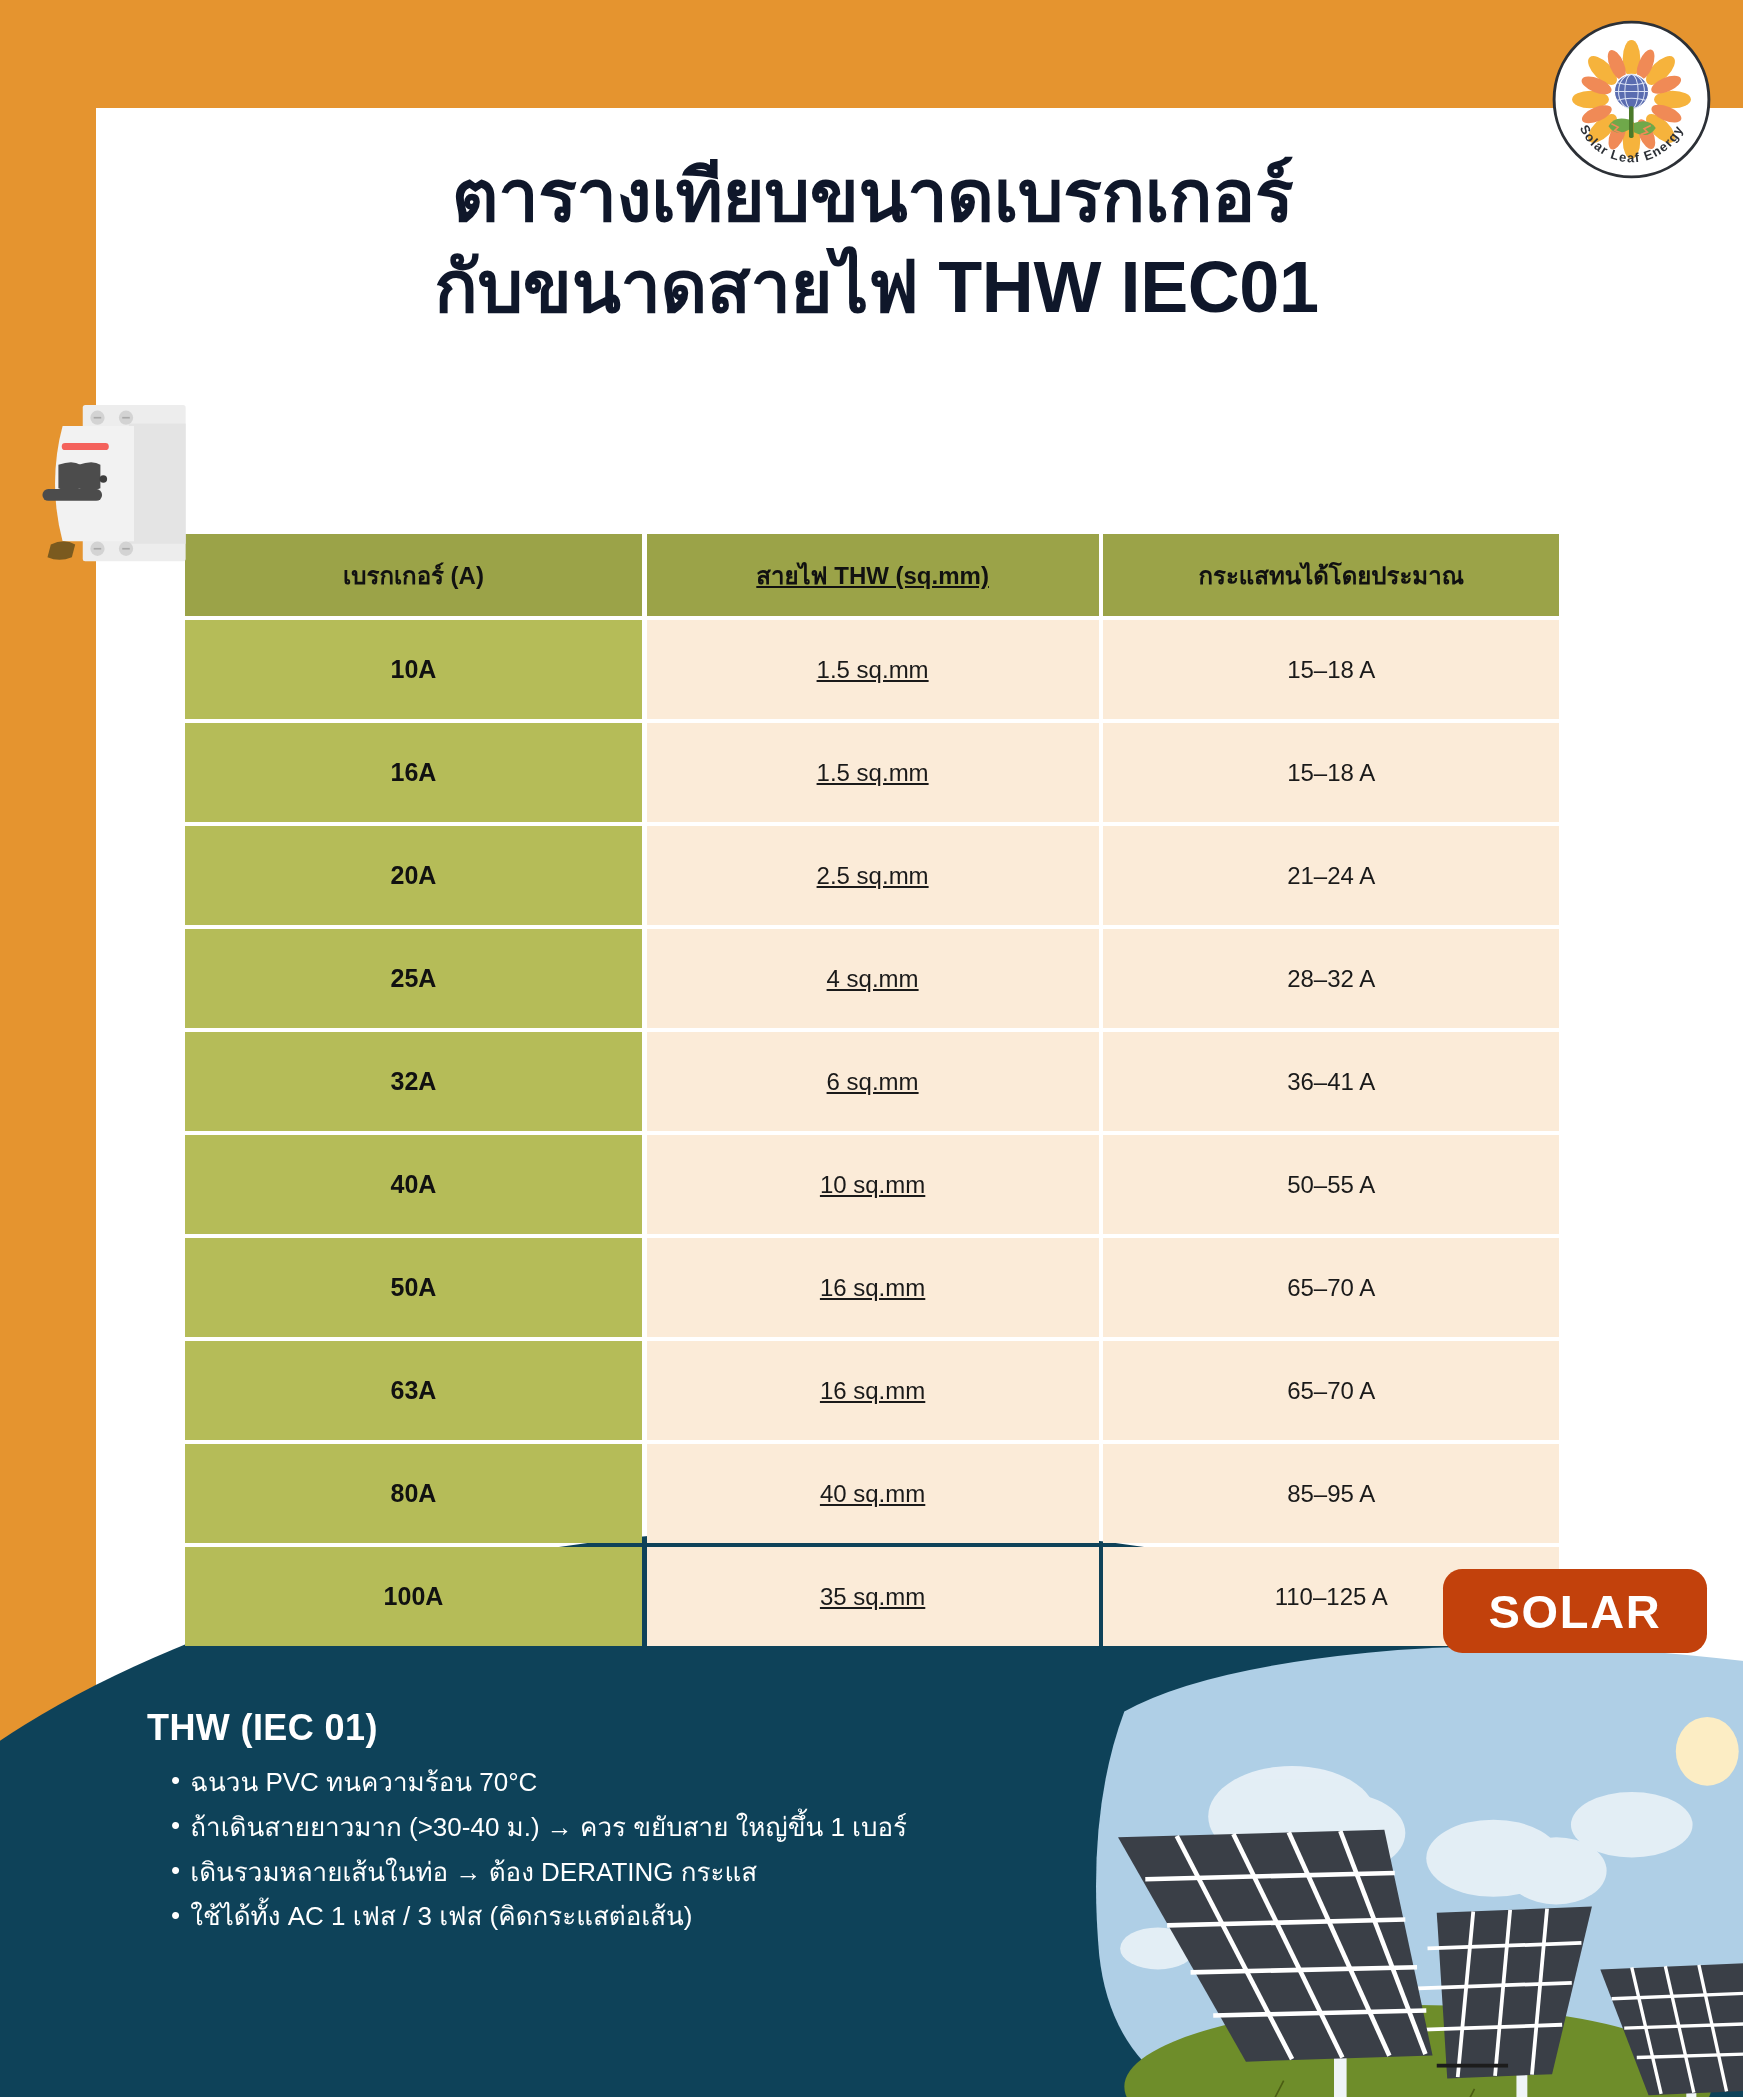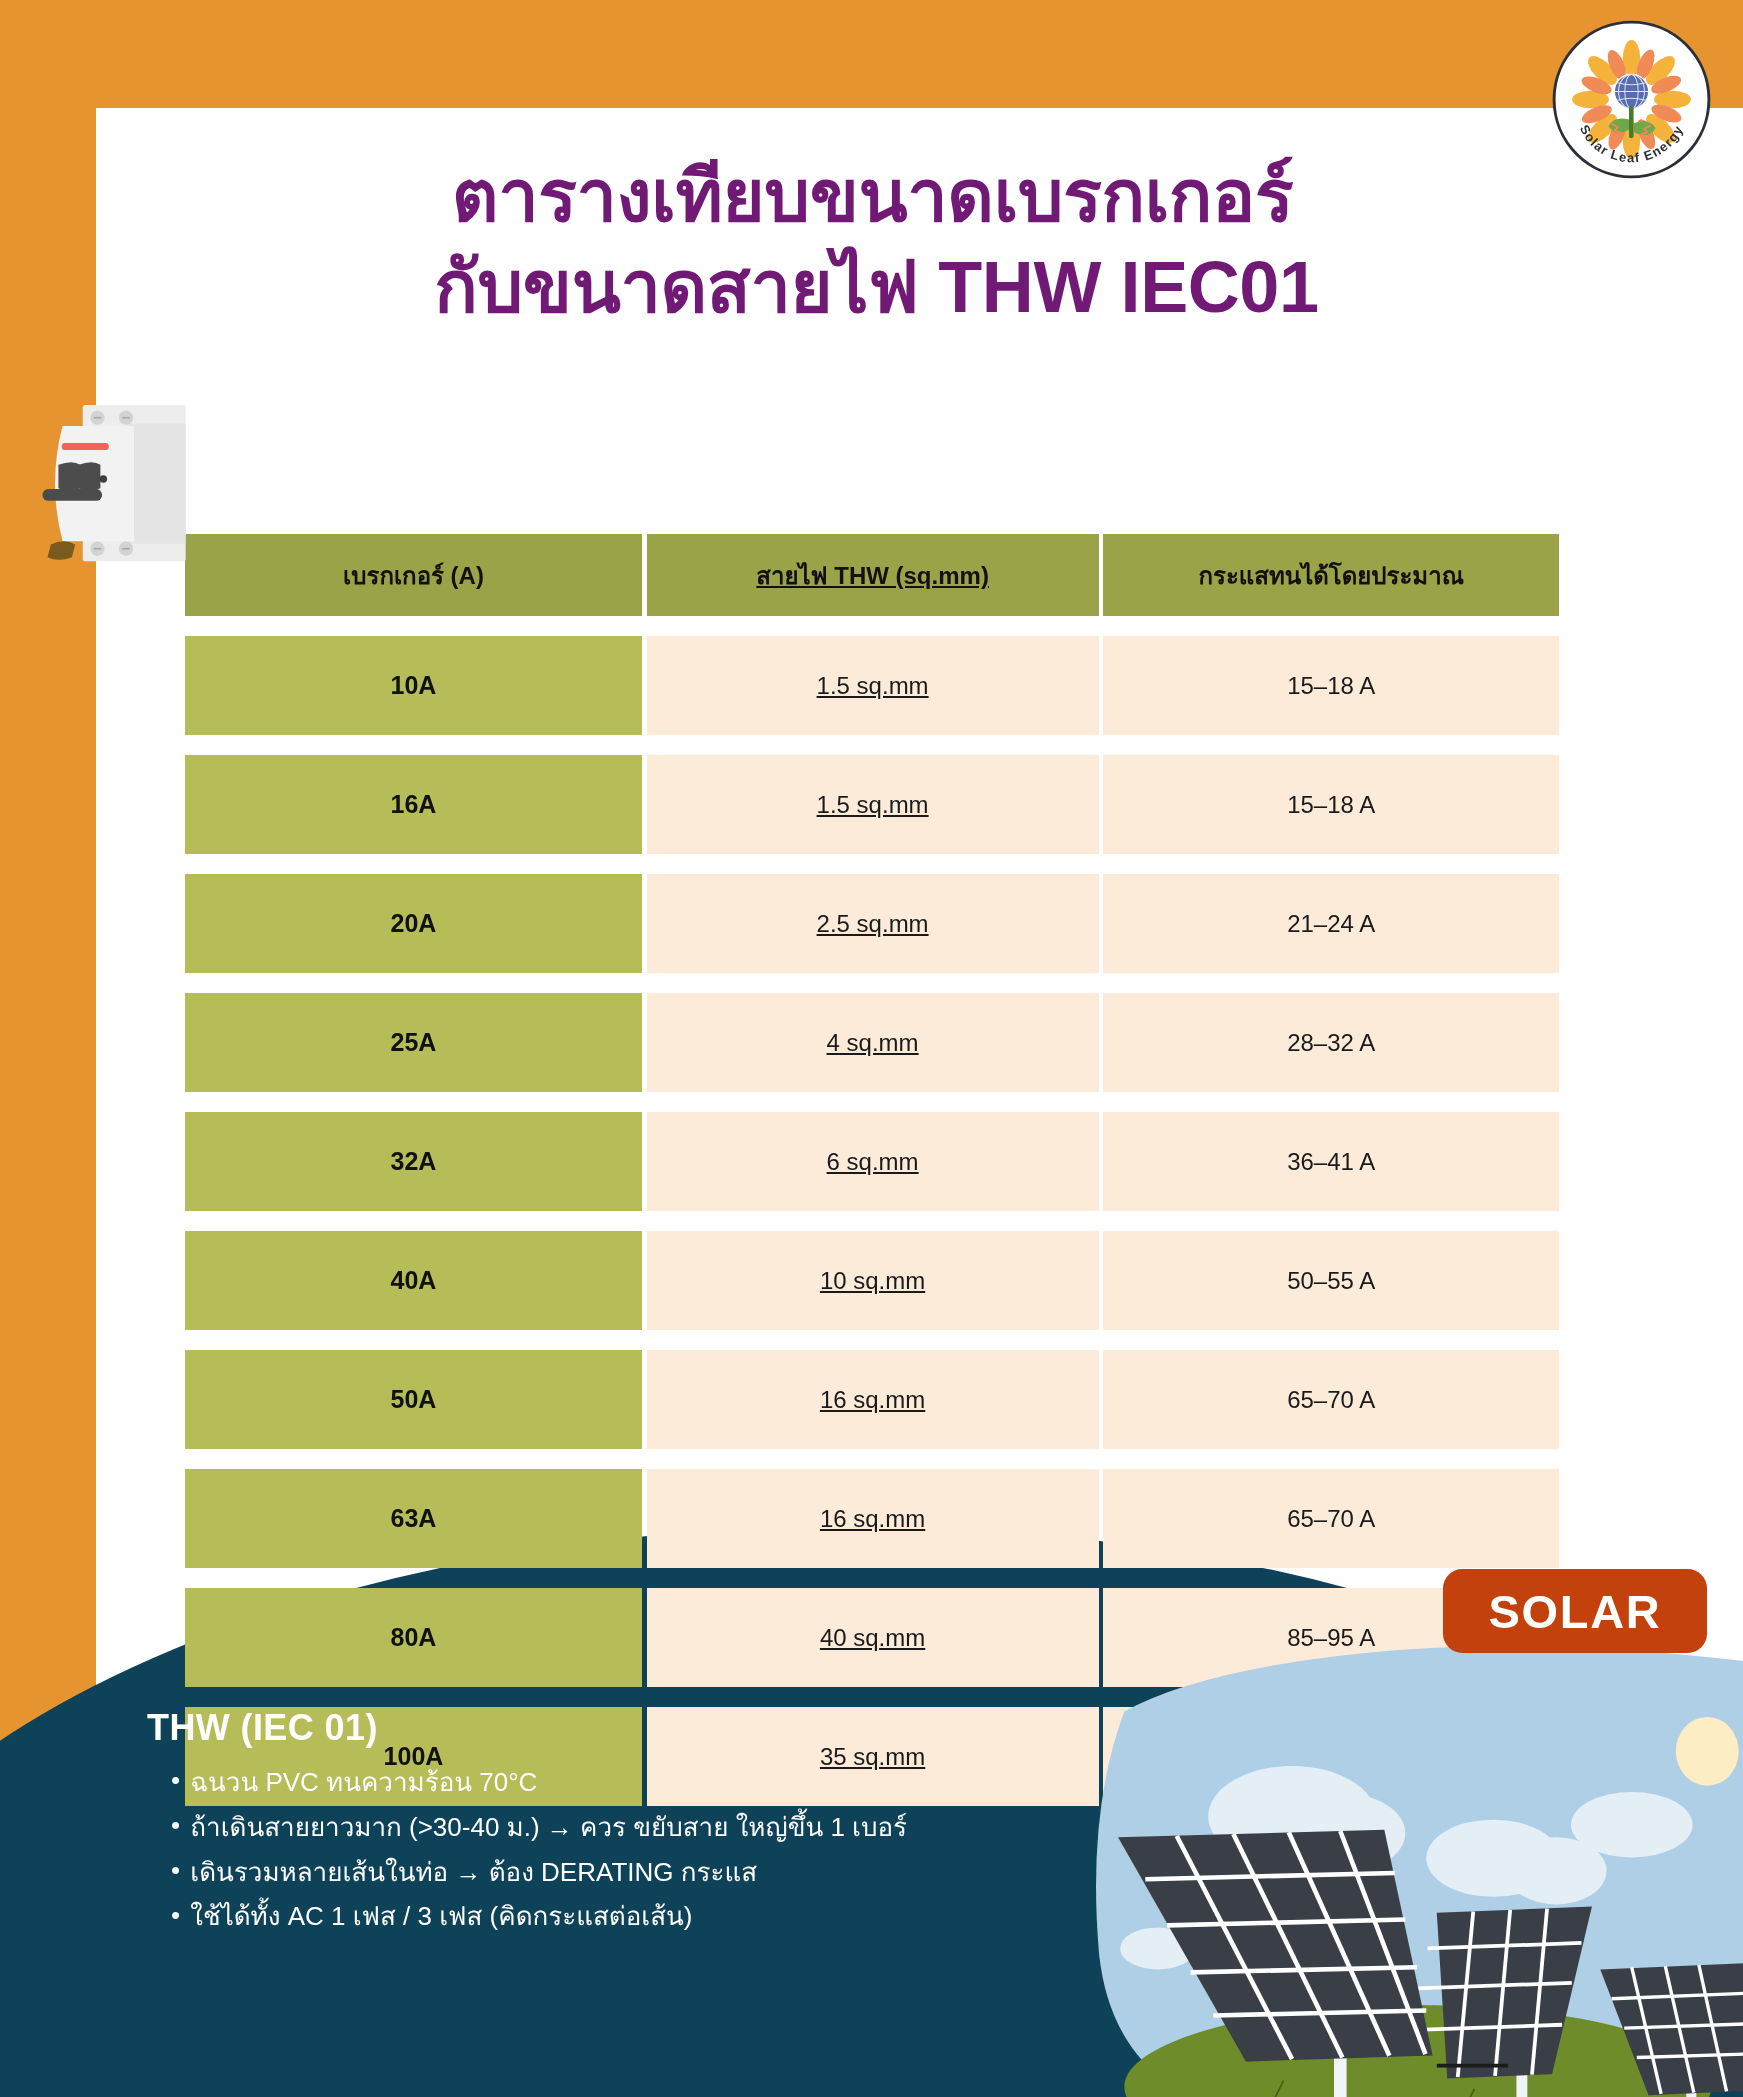--- a/index.html
+++ b/index.html
@@ -63,21 +63,21 @@
 
   
   .heading {
     position: absolute;
     left: 235px;
     top: 151px;
     width: 1300px;
     z-index: 20;
   }
   .heading-line {
-    color: #701a75;
+    color: #0f172a;
     font-weight: 700;
     font-size: 72px;
     line-height: 1.26;
     letter-spacing: -0.4px;
     white-space: nowrap;
   }
   .heading-line-1 { text-align: center; padding-right: 25px; }
   .heading-line-2 { text-align: center; padding-right: 17px; }
 
   
@@ -95,21 +95,21 @@
   .table-wrap {
     position: absolute;
     left: 185px;
     top: 534px;
     width: 1375px;
     z-index: 15;
   }
   .t-row {
     display: flex;
     width: 100%;
-    margin-bottom: 20px;
+    margin-bottom: 4px;
   }
   .t-row:last-child { margin-bottom: 0; }
   .t-cell {
     display: flex;
     align-items: center;
     justify-content: center;
     text-align: center;
   }
   .c1 { width: 457px; margin-right: 4.6px; }
   .c2 { width: 452px; margin-right: 4.6px; text-decoration: underline; }

